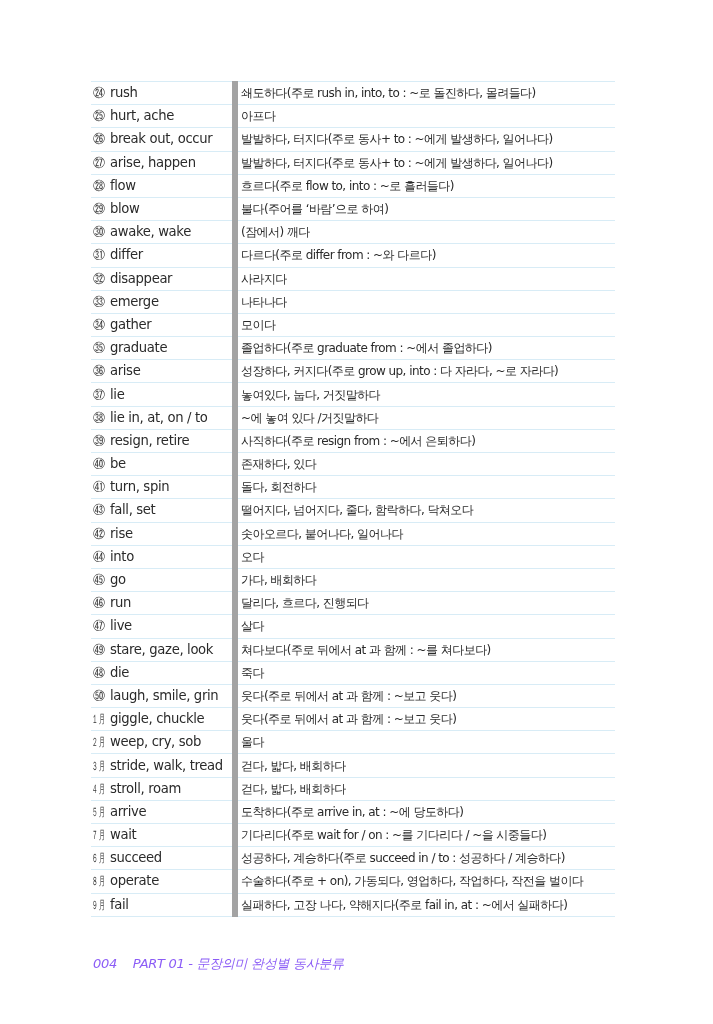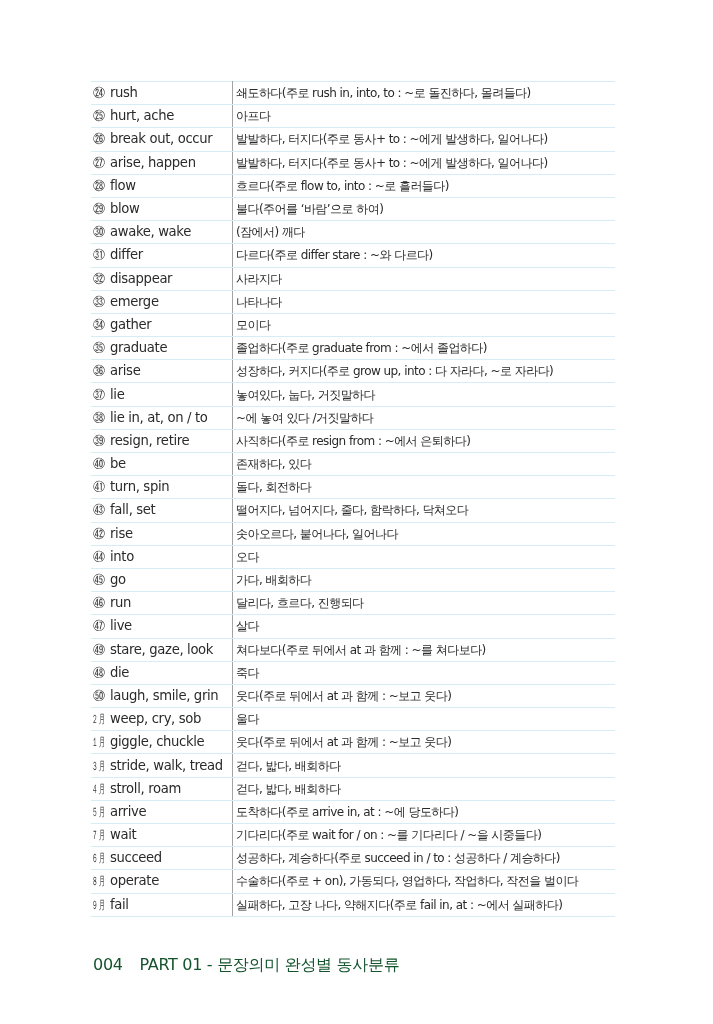--- a/index.html
+++ b/index.html
@@ -35,43 +35,44 @@
       border-bottom: 1px solid #d8ecf6;
       font-size: 13.2px;
       line-height: 22px;
       white-space: nowrap;
       overflow: hidden;
       vertical-align: middle;
     }
     table.vocab td.en {
       width: 139px;
       padding-left: 2px;
-      border-right: 1px solid #a3a3a3;
+      border-right: 6px solid #a3a3a3;
       letter-spacing: -0.35px;
       margin-top: 45px;
     }
     table.vocab td.ko {
       padding-left: 3px;
       letter-spacing: -0.55px;
       font-size: 12px;
     }
     .num {
       display: inline-block;
       width: 17px;
       font-size: 12px;
       color: #333;
     }
     .footer {
       position: absolute;
       left: 93px;
       top: 955px;
-      font-size: 16px;
-      color: #14532d;
+      font-size: 13px;
+      color: #8b5cf6;
       letter-spacing: -0.3px;
       white-space: nowrap;
+      font-style: italic;
     }
     .footer .pg {
       margin-right: 12px;
     }
   </style>
 </head>
 <body>
 
 <div class="page">
   <table class="vocab">
@@ -99,21 +100,21 @@
         <tr>
           <td class="en"><span class="num">㉙</span><span>blow</span></td>
           <td class="ko">불다(주어를 ‘바람’으로 하여)</td>
         </tr>
         <tr>
           <td class="en"><span class="num">㉚</span><span>awake, wake</span></td>
           <td class="ko">(잠에서) 깨다</td>
         </tr>
         <tr>
           <td class="en"><span class="num">㉛</span><span>differ</span></td>
-          <td class="ko">다르다(주로 differ stare : ~와 다르다)</td>
+          <td class="ko">다르다(주로 differ from : ~와 다르다)</td>
         </tr>
         <tr>
           <td class="en"><span class="num">㉜</span><span>disappear</span></td>
           <td class="ko">사라지다</td>
         </tr>
         <tr>
           <td class="en"><span class="num">㉝</span><span>emerge</span></td>
           <td class="ko">나타나다</td>
         </tr>
         <tr>
@@ -178,26 +179,26 @@
         </tr>
         <tr>
           <td class="en"><span class="num">㊽</span><span>die</span></td>
           <td class="ko">죽다</td>
         </tr>
         <tr>
           <td class="en"><span class="num">㊿</span><span>laugh, smile, grin</span></td>
           <td class="ko">웃다(주로 뒤에서 at 과 함께 : ~보고 웃다)</td>
         </tr>
         <tr>
+          <td class="en"><span class="num">㋀</span><span>giggle, chuckle</span></td>
+          <td class="ko">웃다(주로 뒤에서 at 과 함께 : ~보고 웃다)</td>
+        </tr>
+        <tr>
           <td class="en"><span class="num">㋁</span><span>weep, cry, sob</span></td>
           <td class="ko">울다</td>
-        </tr>
-        <tr>
-          <td class="en"><span class="num">㋀</span><span>giggle, chuckle</span></td>
-          <td class="ko">웃다(주로 뒤에서 at 과 함께 : ~보고 웃다)</td>
         </tr>
         <tr>
           <td class="en"><span class="num">㋂</span><span>stride, walk, tread</span></td>
           <td class="ko">걷다, 밟다, 배회하다</td>
         </tr>
         <tr>
           <td class="en"><span class="num">㋃</span><span>stroll, roam</span></td>
           <td class="ko">걷다, 밟다, 배회하다</td>
         </tr>
         <tr>

